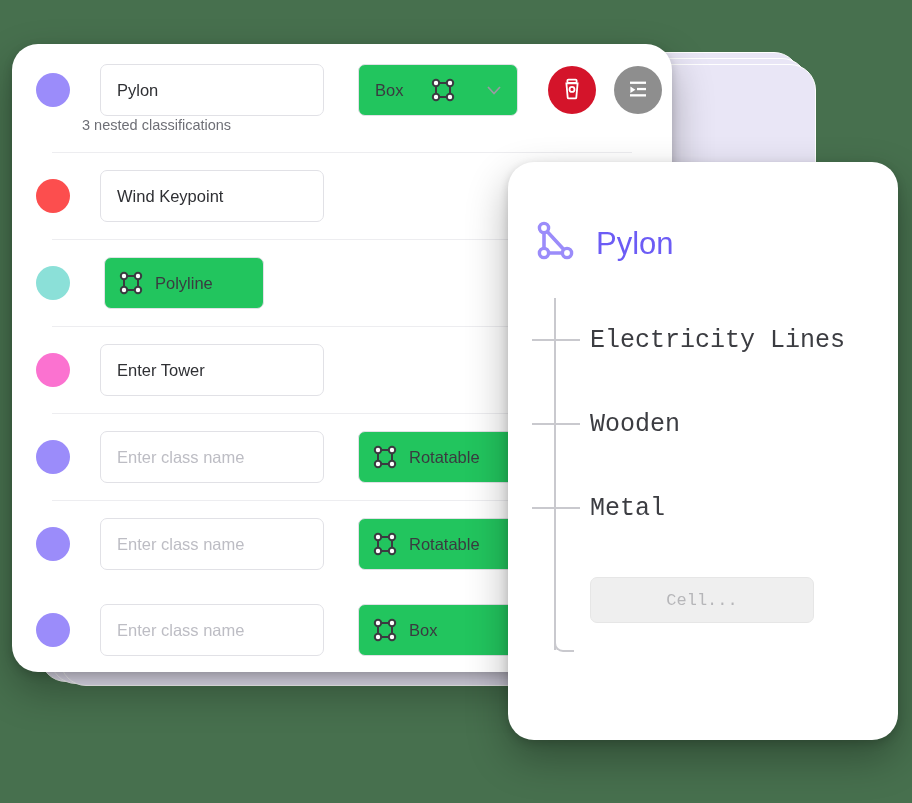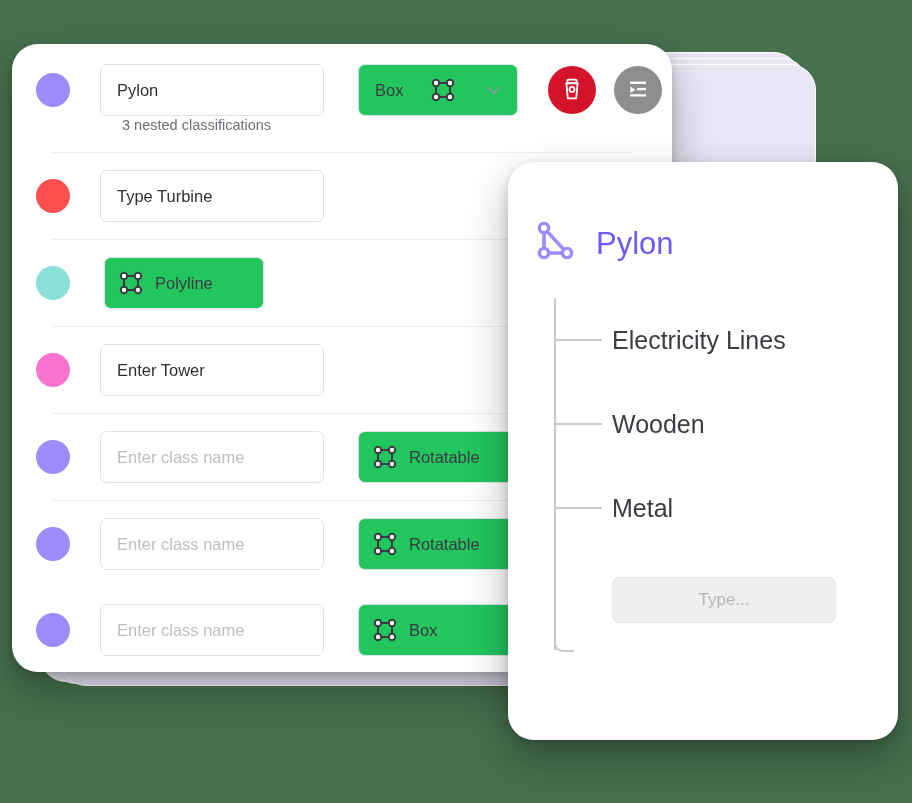--- a/index.html
+++ b/index.html
@@ -124,21 +124,21 @@
     padding: 0;
     cursor: pointer;
   }
   .btn-delete { background: #D4142A; margin-left: 30px; }
   .btn-nest   { background: #8E8E8E; margin-left: 18px; }
 
   .sub-note {
     position: relative;
     font-size: 14.5px;
     color: #6E6F76;
-    padding: 0 0 0 110px;
+    padding: 0 0 0 70px;
     margin-top: -18px;
     height: 34px;
     line-height: 1;
   }
 
   
   .right-card {
     position: absolute;
     left: 508px;
     top: 162px;
@@ -158,22 +158,23 @@
   }
   .rc-title {
     font-size: 31px;
     color: #6C5CF5;
     line-height: 1;
   }
 
   .tree {
     position: relative;
     margin-top: 30px;
-    padding-left: 46px;
+    padding-left: 24px;
     height: 380px;
+    font-family: Liberation Mono, monospace;
   }
   .tree-trunk {
     position: absolute;
     left: 46px;
     top: 0;
     width: 2px;
     height: 352px;
     background: #C9C9CE;
   }
   .tree-trunk-foot {
@@ -283,21 +284,21 @@
           </svg>
         </span>
       </button>
     </div>
 
     <div class="sub-note">3 nested classifications</div>
     <div class="divider"></div>
 
     <div class="row">
       <div class="dot" style="background:#FC4E4E"></div>
-      <div class="name-field">Type Turbine</div>
+      <div class="name-field">Wind Keypoint</div>
     </div>
     <div class="divider"></div>
 
     <div class="row">
       <div class="dot" style="background:#8BE0D8"></div>
       <div class="type-field">
         <span>
           <svg class="bbox-ico" width="24" height="24" viewBox="0 0 24 24">
             <rect x="5" y="5" width="14" height="14" fill="none" stroke="#3A3B40" stroke-width="2"></rect>
             <circle cx="5" cy="5" r="3.2" fill="#fff" stroke="#3A3B40" stroke-width="2"></circle>
@@ -399,19 +400,19 @@
         <span class="tree-label">Wooden</span>
       </div>
 
       <div class="tree-item">
         <div class="tree-branch"></div>
         <span class="tree-label">Metal</span>
       </div>
 
       <div class="tree-input-wrap">
         <div class="tree-branch-last"></div>
-        <div class="type-input">Type...</div>
+        <div class="type-input">Cell...</div>
       </div>
     </div>
 
   </div>
 
 </div>
 
 </body></html>

